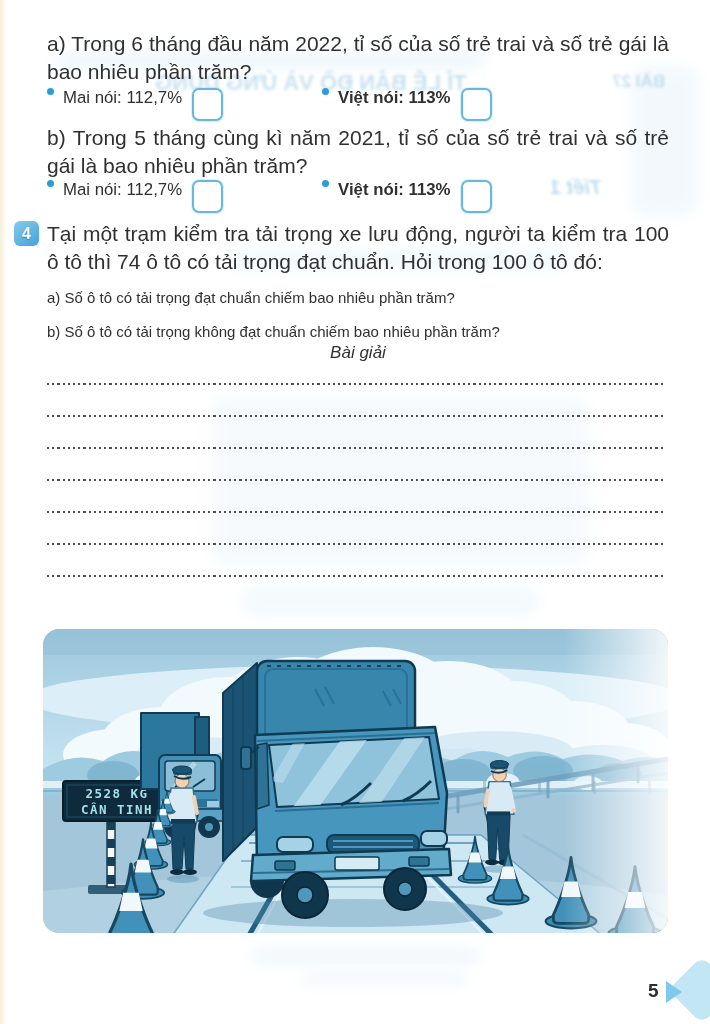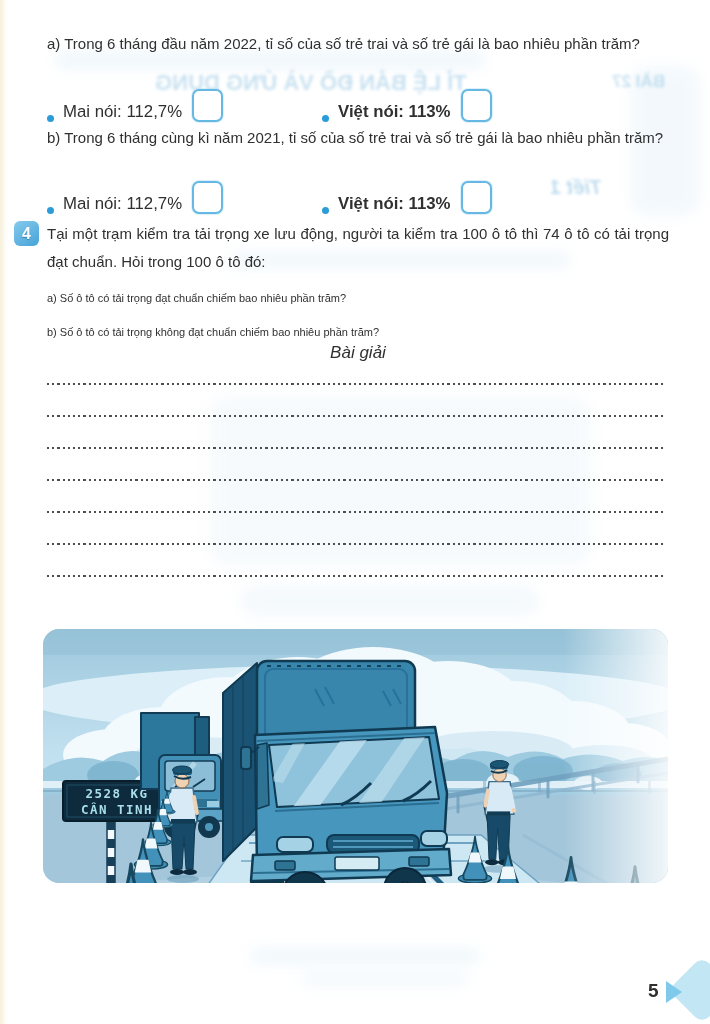--- a/index.html
+++ b/index.html
@@ -8,27 +8,27 @@
   .page{position:absolute;inset:0;background:#ffffff;}
 
   
   .edge-tint{position:absolute;left:0;top:0;width:7px;height:100%;
     background:linear-gradient(90deg,rgba(236,226,180,.5),rgba(236,226,180,0));}
   .smudge{position:absolute;background:#CBE4F3;filter:blur(7px);border-radius:18px;pointer-events:none;}
   .ghost{position:absolute;transform:scaleX(-1);filter:blur(1.6px);color:#4E9FD0;
     font-weight:bold;white-space:nowrap;pointer-events:none;}
 
   
-  .para{position:absolute;left:47px;width:622px;font-size:15px;line-height:28px;
+  .para{position:absolute;left:47px;width:622px;font-size:21px;line-height:28px;
     text-align:justify;margin:0;}
-  .line{position:absolute;left:47px;width:622px;font-size:11px;line-height:24px;margin:0;}
+  .line{position:absolute;left:47px;width:622px;font-size:15px;line-height:24px;margin:0;}
 
   
   .opt-row{position:absolute;left:47px;width:622px;height:34px;}
-  .opt{position:absolute;top:0;display:inline-flex;align-items:flex-end;height:34px;}
+  .opt{position:absolute;top:0;display:inline-flex;align-items:flex-start;height:34px;}
   .opt.first{left:0;}
   .opt.second{left:275px;font-weight:bold;}
   .bullet{width:7px;height:7px;border-radius:50%;background:#2B9CD8;margin-right:9px;flex:0 0 auto;}
   .opt-label{font-size:16.8px;}
   .checkbox{width:27px;height:29px;border:2px solid #66B8E4;border-radius:7px;
     background:#fff;margin-left:10px;flex:0 0 auto;box-shadow:0 0 0 1px rgba(160,214,240,.35);}
 
   
   .badge{position:absolute;left:14px;top:221px;width:25px;height:25px;border-radius:6px;
     background:linear-gradient(145deg,#85CAEC,#46A3D8);color:#fff;font-weight:bold;
@@ -37,21 +37,21 @@
   .solution-title{position:absolute;left:47px;width:622px;text-align:center;
     font-style:italic;font-size:17px;margin:0;}
 
   
   #answer-lines{position:absolute;left:47px;top:353px;width:618px;}
   .dotted-line{height:32px;position:relative;}
   .dotted-line::after{content:"";position:absolute;left:0;right:0;bottom:0;height:2.4px;
     background:repeating-linear-gradient(90deg,#4e4e4e 0 2.2px,transparent 2.2px 5.2px);}
 
   
-  .illustration{position:absolute;left:43px;top:629px;width:625px;height:254px;
+  .illustration{position:absolute;left:43px;top:629px;width:625px;height:304px;
     border-radius:16px;overflow:hidden;}
   .illustration svg{display:block;}
 
   
   .page-number{position:absolute;left:648px;top:980px;font-size:19px;font-weight:bold;color:#2f2f2f;}
   .page-arrow{position:absolute;right:0;top:964px;width:40px;height:56px;}
   .arrow-pale{position:absolute;right:-16px;top:2px;width:48px;height:48px;
     background:#C3E6F5;border-radius:10px;transform:rotate(45deg);}
   .arrow-tip{position:absolute;left:-4px;top:17px;width:0;height:0;
     border-top:11px solid transparent;border-bottom:11px solid transparent;
@@ -84,21 +84,21 @@
         <span class="opt-label">Mai nói: 112,7%</span>
         <span class="checkbox"></span>
       </div>
       <div class="opt second">
         <span class="bullet"></span>
         <span class="opt-label">Việt nói: 113%</span>
         <span class="checkbox"></span>
       </div>
     </div>
 
-    <p class="para" style="top:124px">b) Trong 6 tháng cùng kì năm 2021, tỉ số của số trẻ trai và số trẻ gái là bao nhiêu phần trăm?</p>
+    <p class="para" style="top:124px">b) Trong 5 tháng cùng kì năm 2021, tỉ số của số trẻ trai và số trẻ gái là bao nhiêu phần trăm?</p>
 
     <div class="opt-row" style="top:180px">
       <div class="opt first">
         <span class="bullet"></span>
         <span class="opt-label">Mai nói: 112,7%</span>
         <span class="checkbox"></span>
       </div>
       <div class="opt second">
         <span class="bullet"></span>
         <span class="opt-label">Việt nói: 113%</span>

